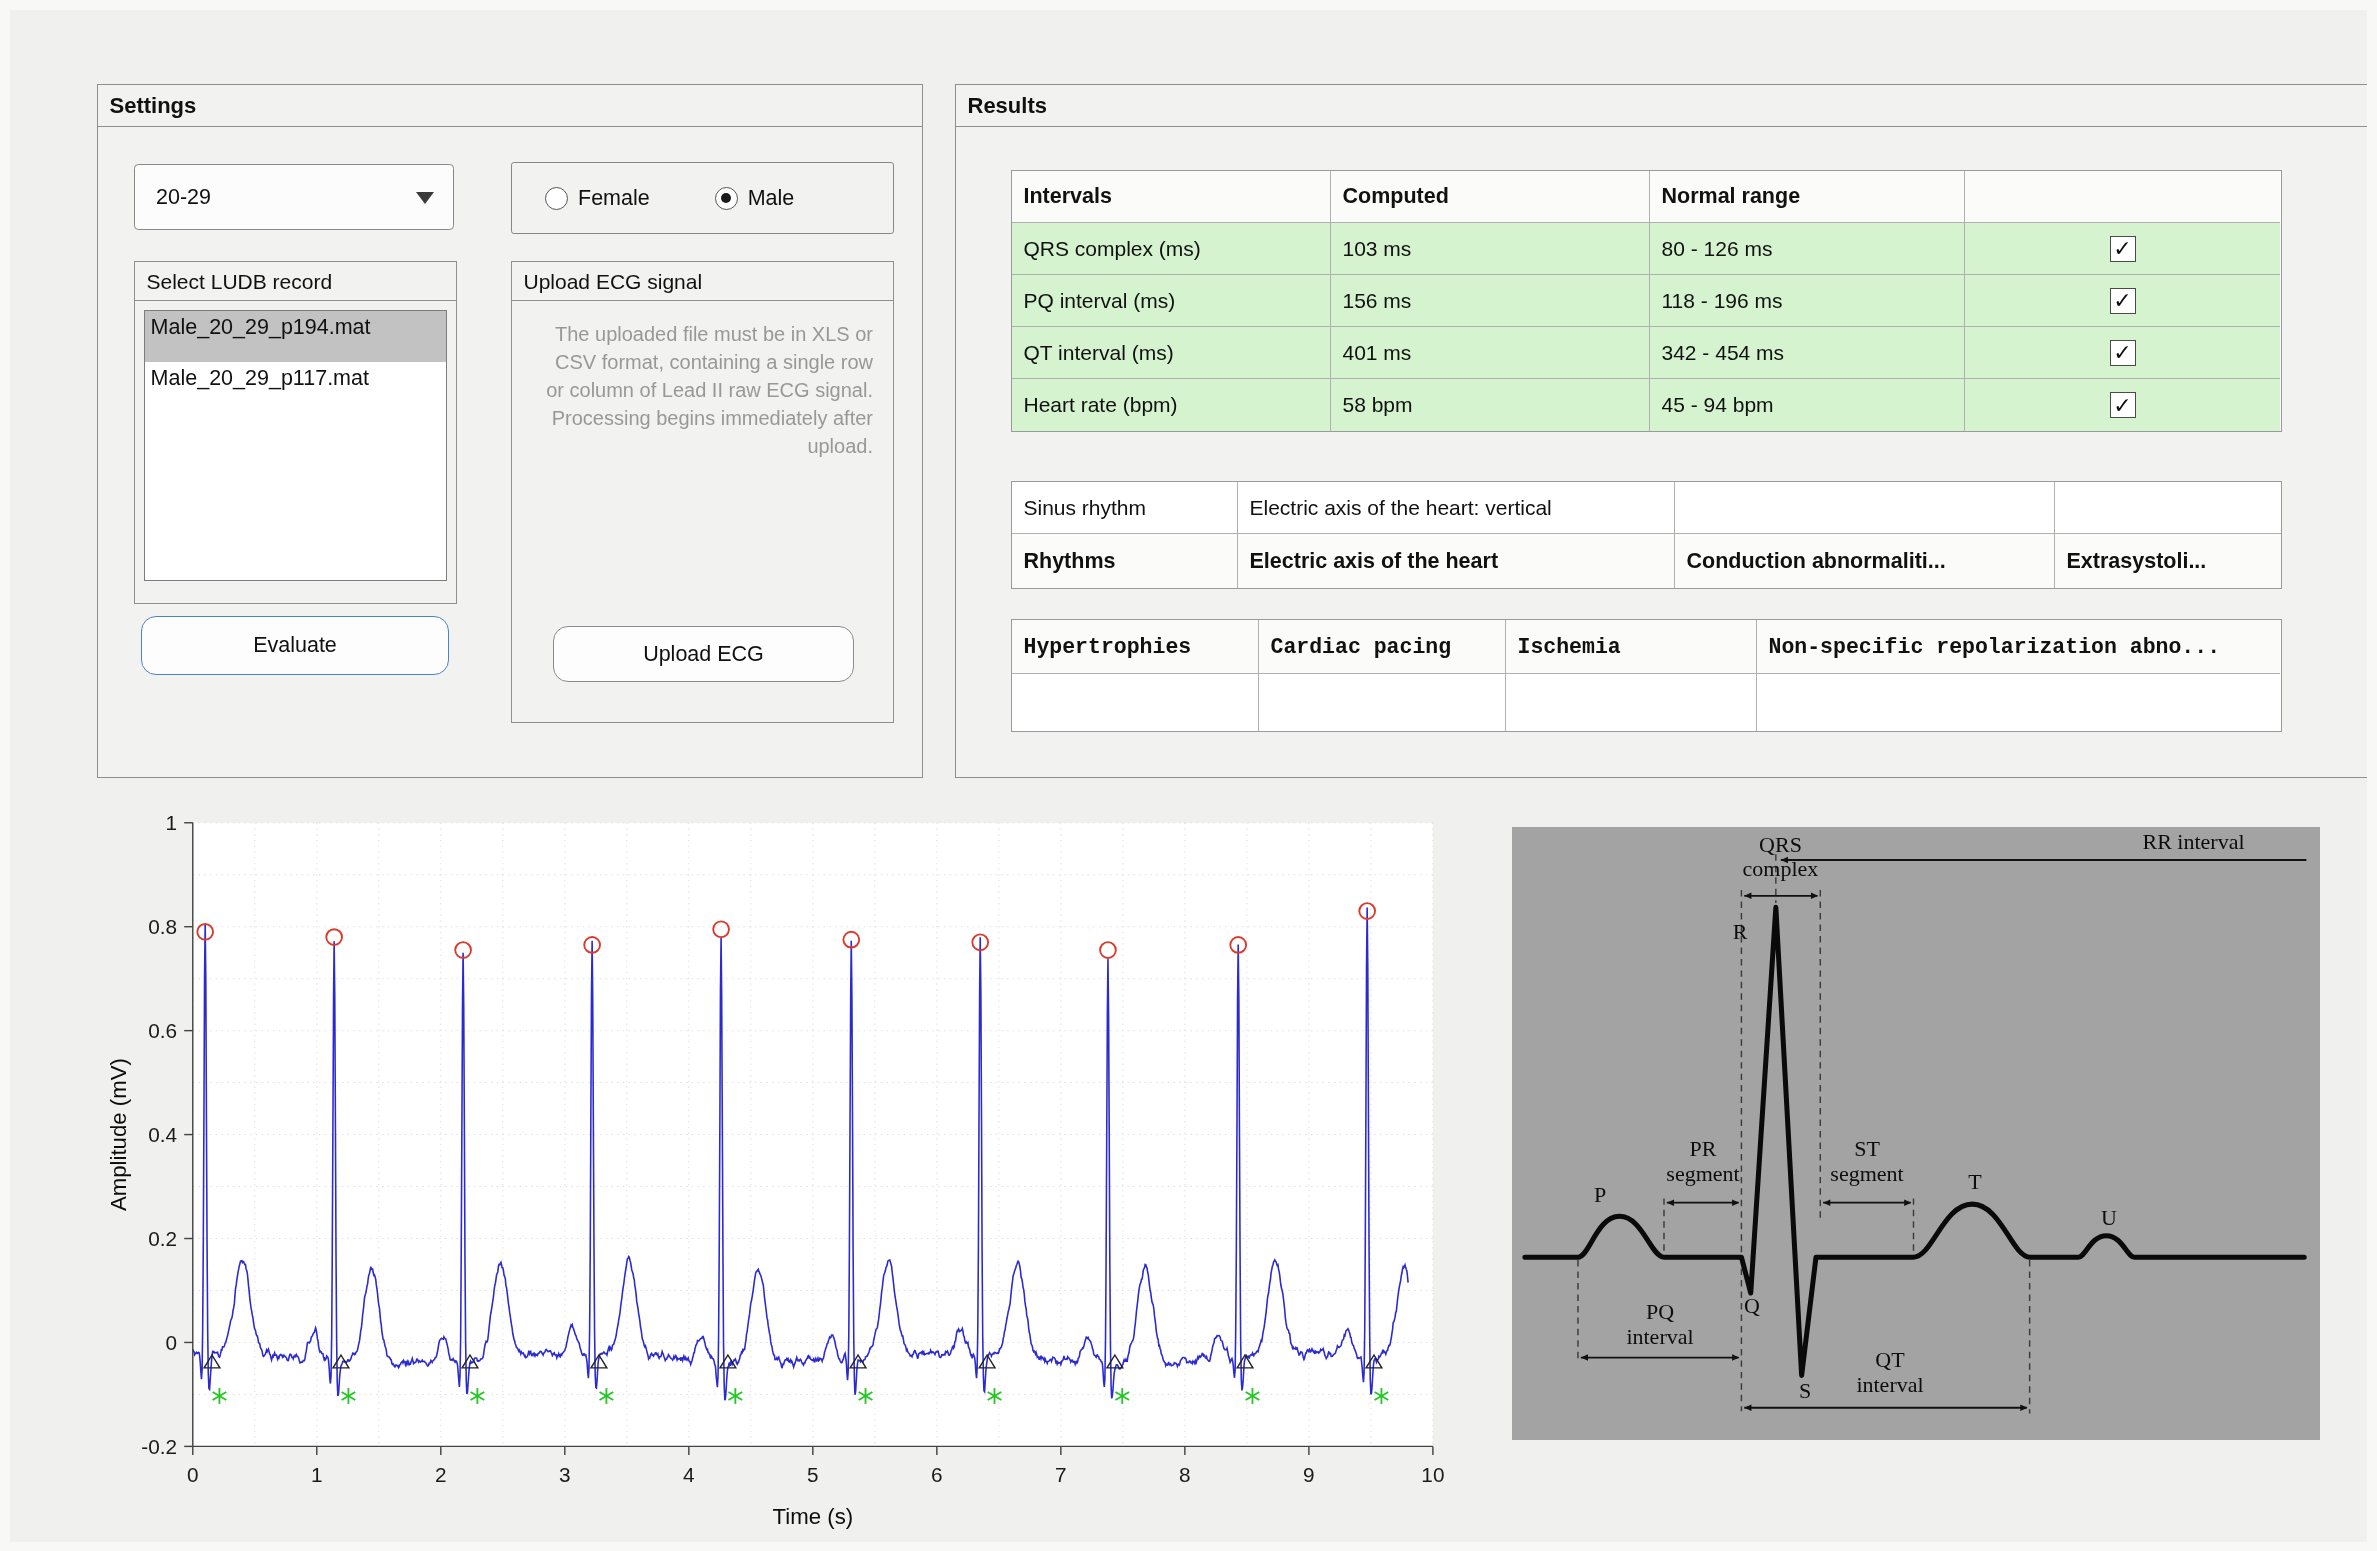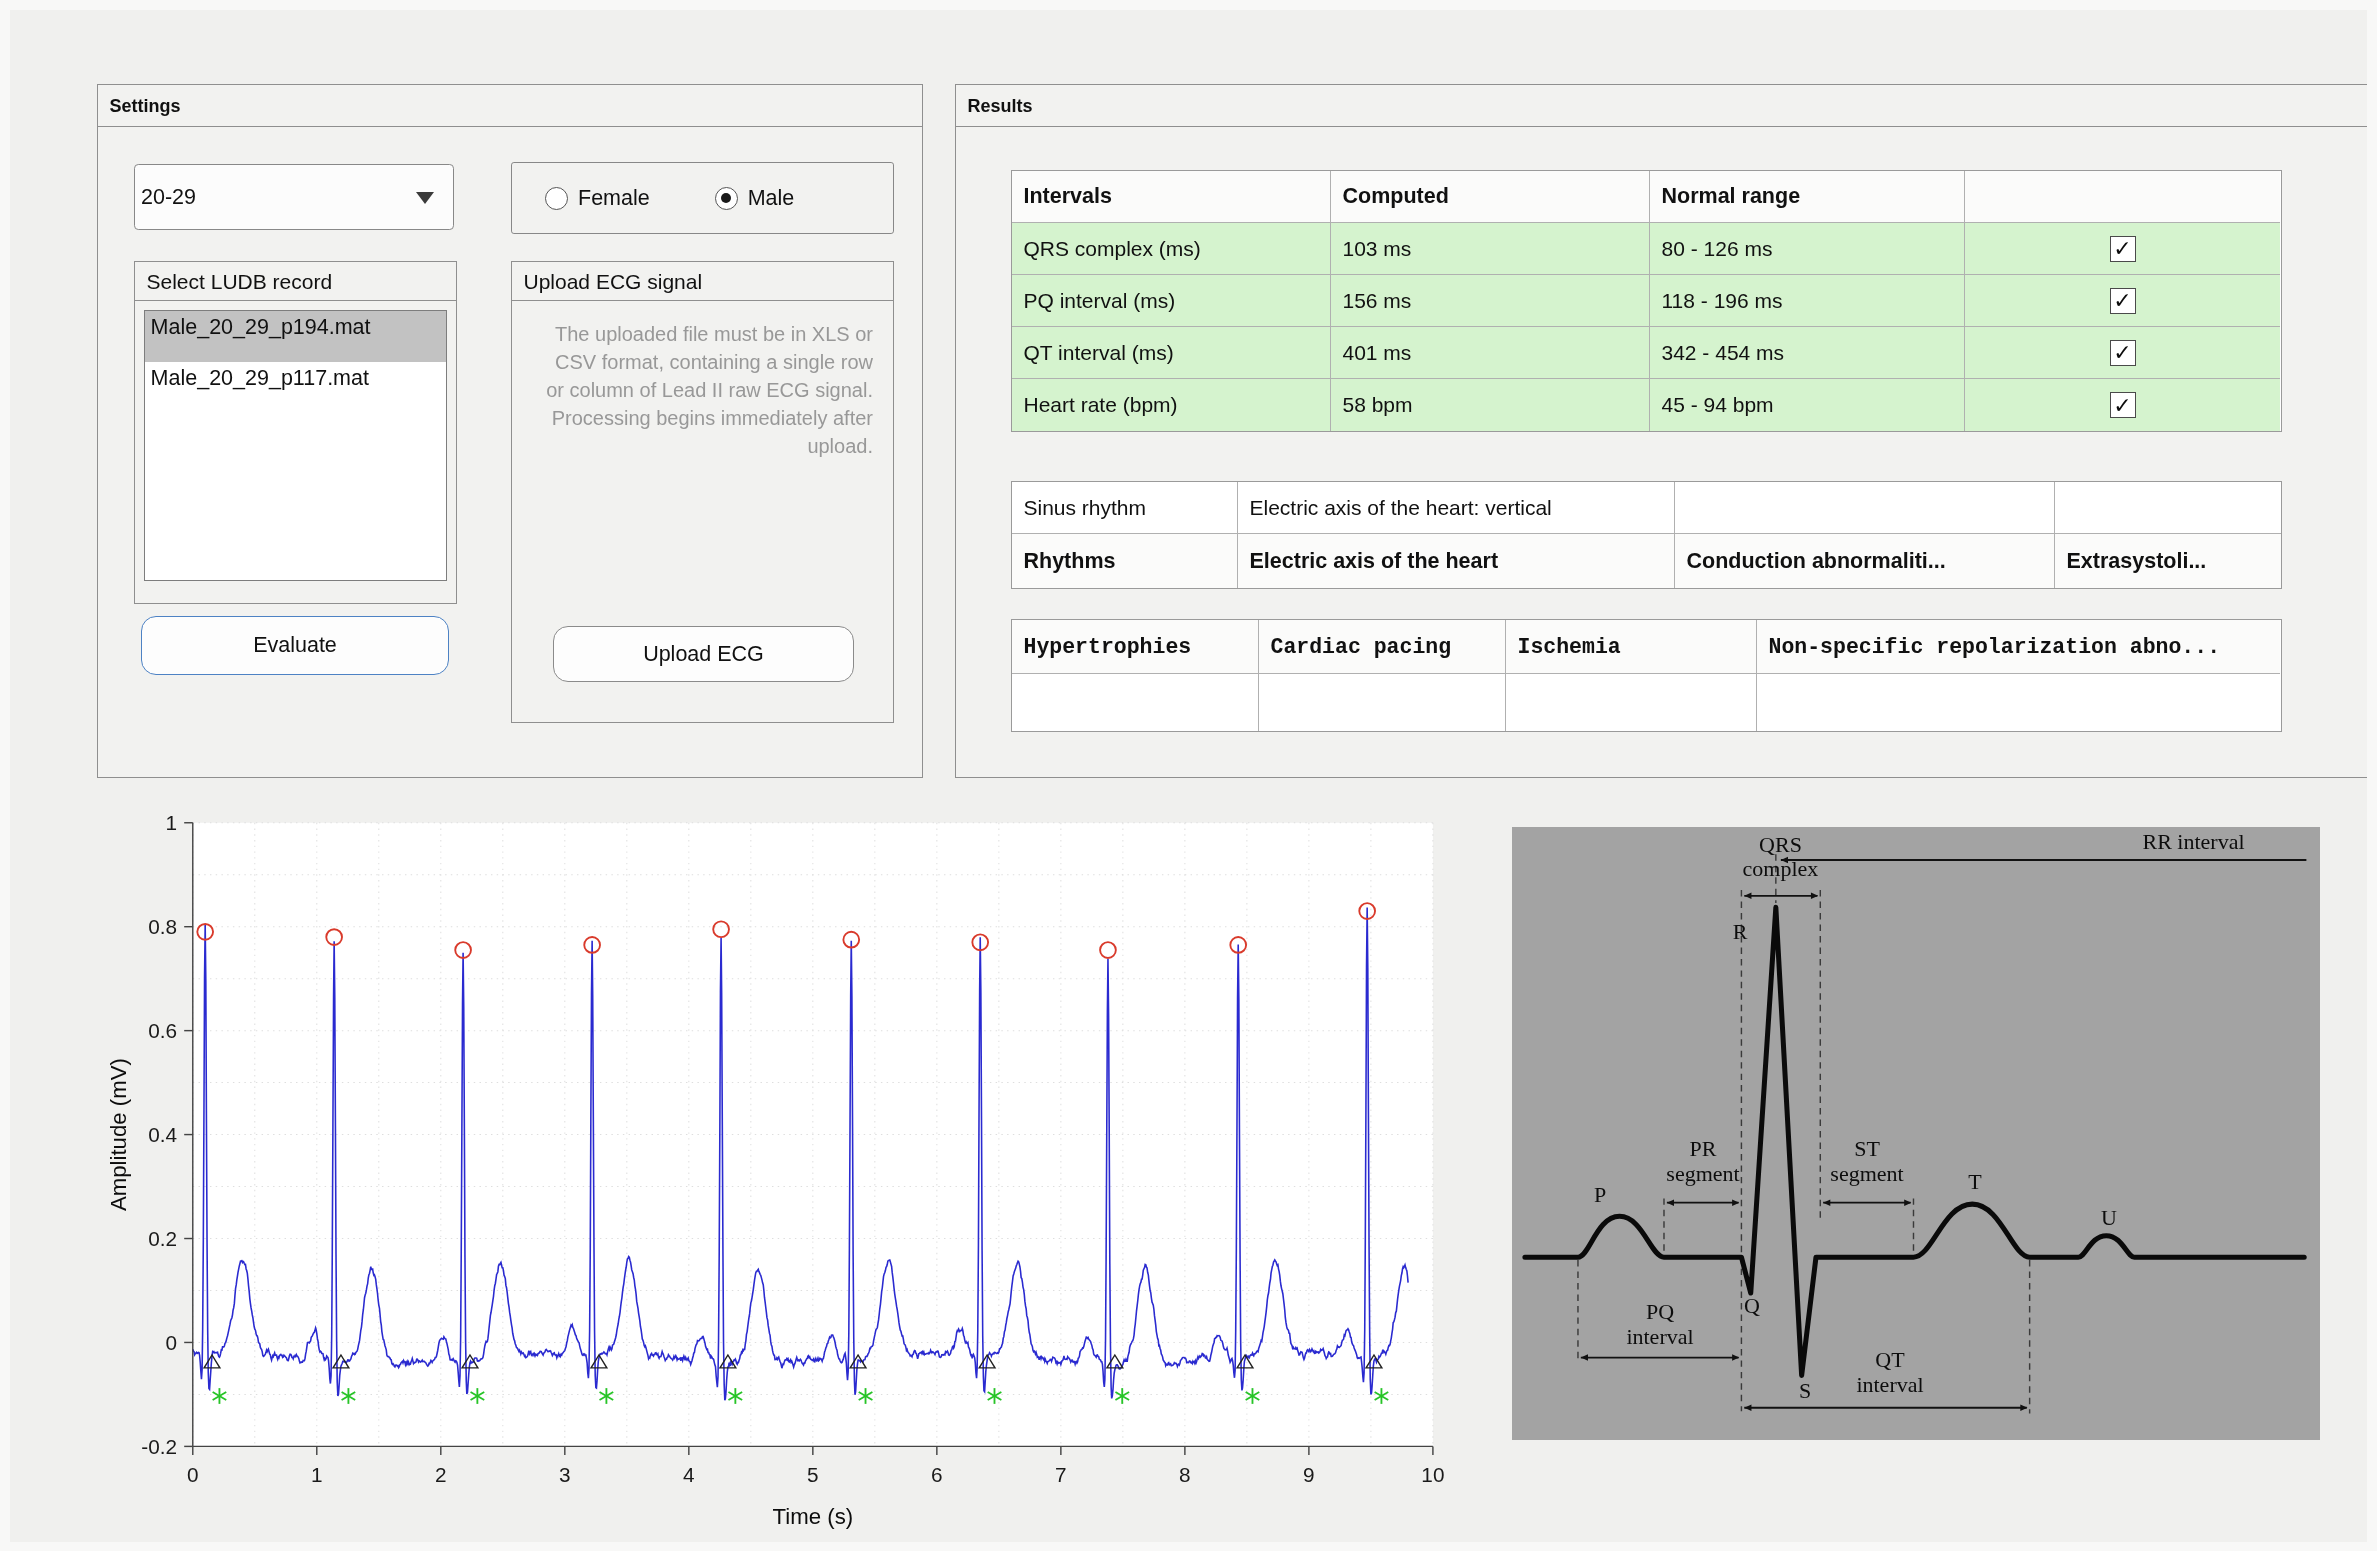--- a/index.html
+++ b/index.html
@@ -1,27 +1,27 @@
 <!DOCTYPE html>
 <html style="font-size:11.5px"><head>
 <meta charset="utf-8">
 <style>
   * { margin:0; padding:0; box-sizing:border-box; }
   html,body { background:#ffffff; }
   body { font-family:"Liberation Sans", sans-serif; color:#111; }
   #app { position:relative; width:2377px; height:1552px; background:#f0f0ee; border:10px solid #f8f8f7; overflow:hidden; }
 
   .panel { position:absolute; border:0.7px solid #8f8f8f; background:#f2f2f0; }
-  .panel-title { height:42px; line-height:42px; padding-left:11.5px; font-size:18px; font-weight:bold; border-bottom:0.7px solid #8f8f8f; }
+  .panel-title { height:42px; line-height:42px; padding-left:11.5px; font-size:22px; font-weight:bold; border-bottom:0.7px solid #8f8f8f; }
 
   .subpanel { position:absolute; border:0.7px solid #8f8f8f; background:#f2f2f0; }
   .subpanel-title { height:39px; line-height:39px; padding-left:11.5px; font-size:21px; border-bottom:0.7px solid #8f8f8f; }
 
   
-  .dropdown { position:absolute; left:36px; top:79px; width:320px; height:66px; background:#fcfcfc; border:1.4px solid #888; border-radius:4.3px; font-size:21.5px; display:flex; align-items:center; padding:0 6px; cursor:default; }
+  .dropdown { position:absolute; left:36px; top:79px; width:320px; height:66px; background:#fcfcfc; border:1.4px solid #888; border-radius:4.3px; font-size:21.5px; display:flex; align-items:center; padding:0 21px; cursor:default; }
   .dropdown .dd-arrow { position:absolute; right:18.6px; top:27px; width:0; height:0; border-left:9.3px solid transparent; border-right:9.3px solid transparent; border-top:12.2px solid #3a3a3a; }
 
   .gender-box { position:absolute; left:413px; top:77px; width:383px; height:72px; border:1.4px solid #888; border-radius:2.9px; display:flex; align-items:center; gap:65px; padding-left:33px; background:#f2f2f0; }
   .radio-item { display:flex; align-items:center; gap:10px; font-size:21.5px; }
   .radio { width:23px; height:23px; border:1.4px solid #555; border-radius:50%; background:#fff; position:relative; flex:0 0 auto; }
   .radio.checked::after { content:""; position:absolute; left:5px; top:5px; width:10px; height:10px; border-radius:50%; background:#1a1a1a; }
 
   .listbox { margin:8.6px 8.6px 0 8.6px; height:271px; background:#ffffff; border:1.4px solid #7d7d7d; overflow:hidden; }
   .list-item { height:51px; line-height:33px; padding-left:6px; font-size:21.5px; }
   .list-item.selected { background:#c2c2c2; }

